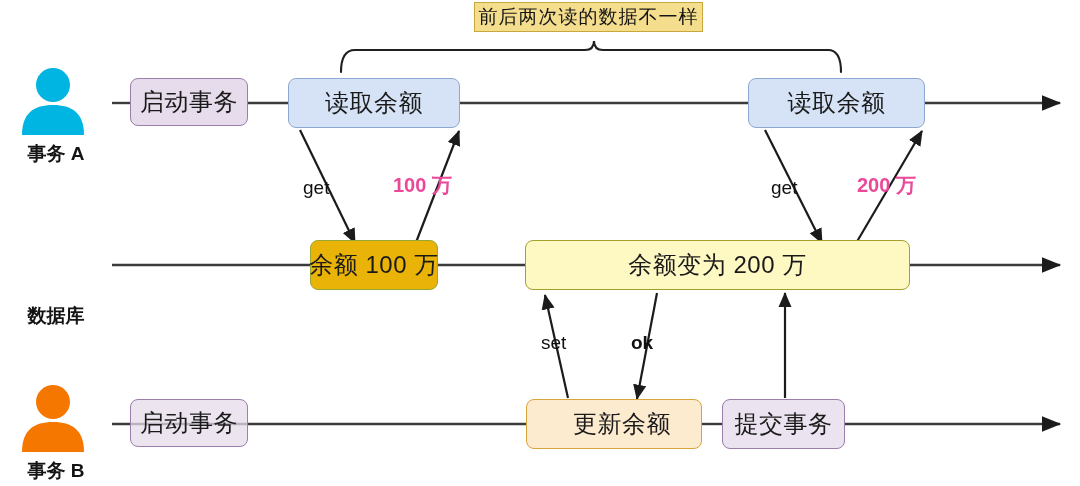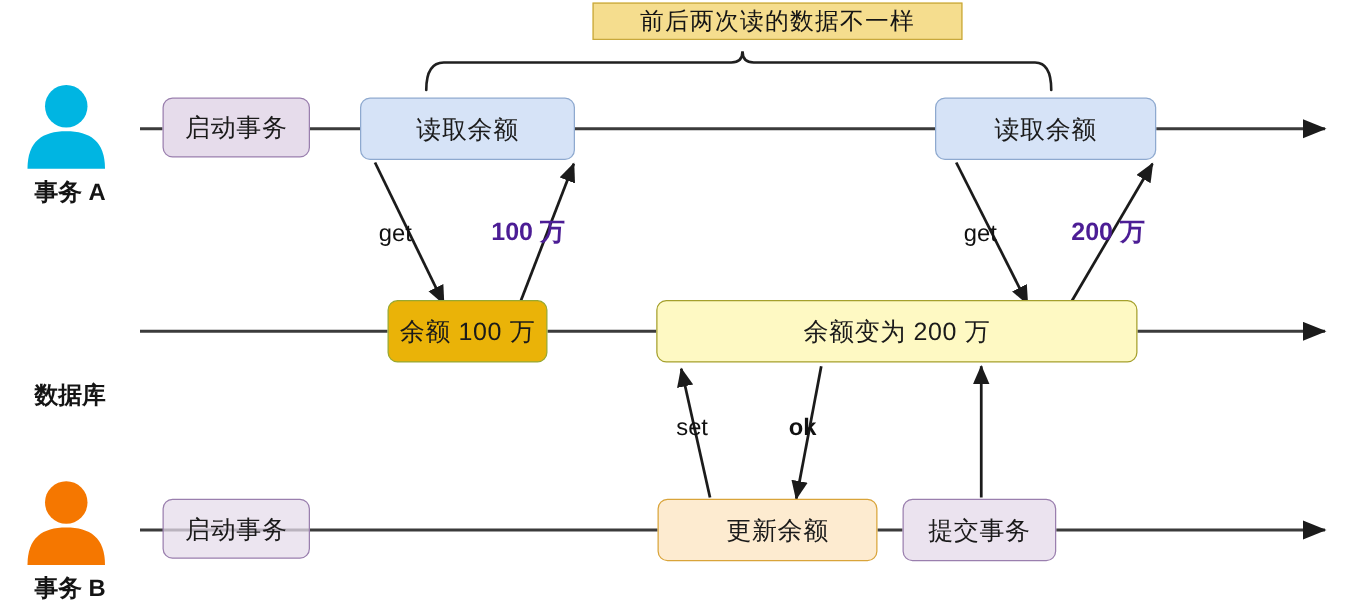--- a/index.html
+++ b/index.html
@@ -24,21 +24,21 @@
     width: 1080px;
     height: 486px;
   }
   .node {
     position: absolute;
     box-sizing: border-box;
     display: flex;
     align-items: center;
     justify-content: center;
     border-radius: 8px;
-    font-size: 20px;
+    font-size: 24px;
     color: #1a1a1a;
     white-space: nowrap;
     letter-spacing: 0.5px;
   }
   .node-start {
     background: #e6dceb;
     border: 1.5px solid #9a7fae;
   }
   .node-read {
     background: #d6e3f7;
@@ -79,21 +79,21 @@
   .edge-label {
     position: absolute;
     font-size: 19px;
     color: #111111;
     white-space: nowrap;
   }
   .edge-label.bold {
     font-weight: bold;
   }
   .edge-label.red {
-    color: #4c1d95;
+    color: #ec4899;
     font-weight: bold;
     font-size: 20px;
   }
 </style>
 </head>
 <body>
 
 <div id="canvas">
 
   <svg class="svg-layer" viewBox="0 0 1080 486" xmlns="http://www.w3.org/2000/svg">
@@ -177,21 +177,21 @@
       <ellipse cx="41" cy="16" rx="39" ry="13" fill="#ffffff"></ellipse>
       <ellipse cx="41" cy="13" rx="39" ry="13" fill="url(#dbTopGrad)"></ellipse>
     </g>
 
     <g transform="translate(20,385)">
       <circle cx="33" cy="17" r="17" fill="#f57700"></circle>
       <path d="M2,67 C2,45 14,37 33,37 C52,37 64,45 64,67 Z" fill="#f57700"></path>
     </g>
   </svg>
 
-  <div class="banner" style="left:474px; top:2px; width:296px; height:30px;">
+  <div class="banner" style="left:474px; top:2px; width:229px; height:30px;">
     <span>前后两次读的数据不一样</span>
   </div>
 
   <div class="actor-label" style="left:14px; top:141px; width:84px;">
     <span>事务 A</span>
   </div>
   <div class="actor-label" style="left:14px; top:303px; width:84px;">
     <span>数据库</span>
   </div>
   <div class="actor-label" style="left:14px; top:458px; width:84px;">

